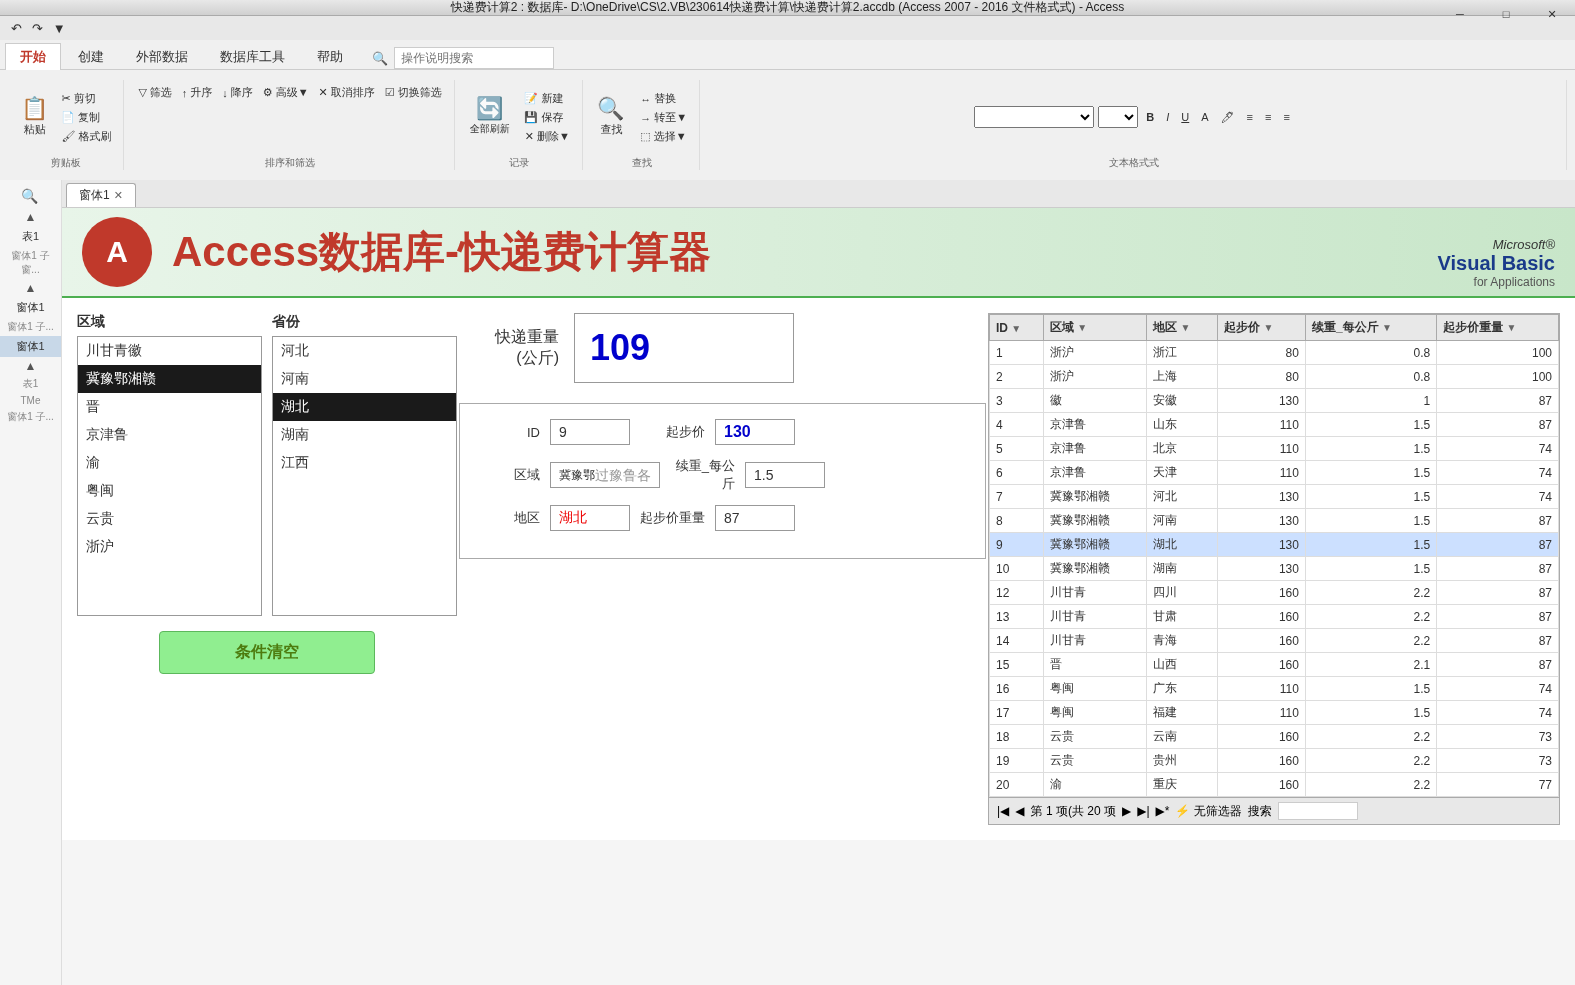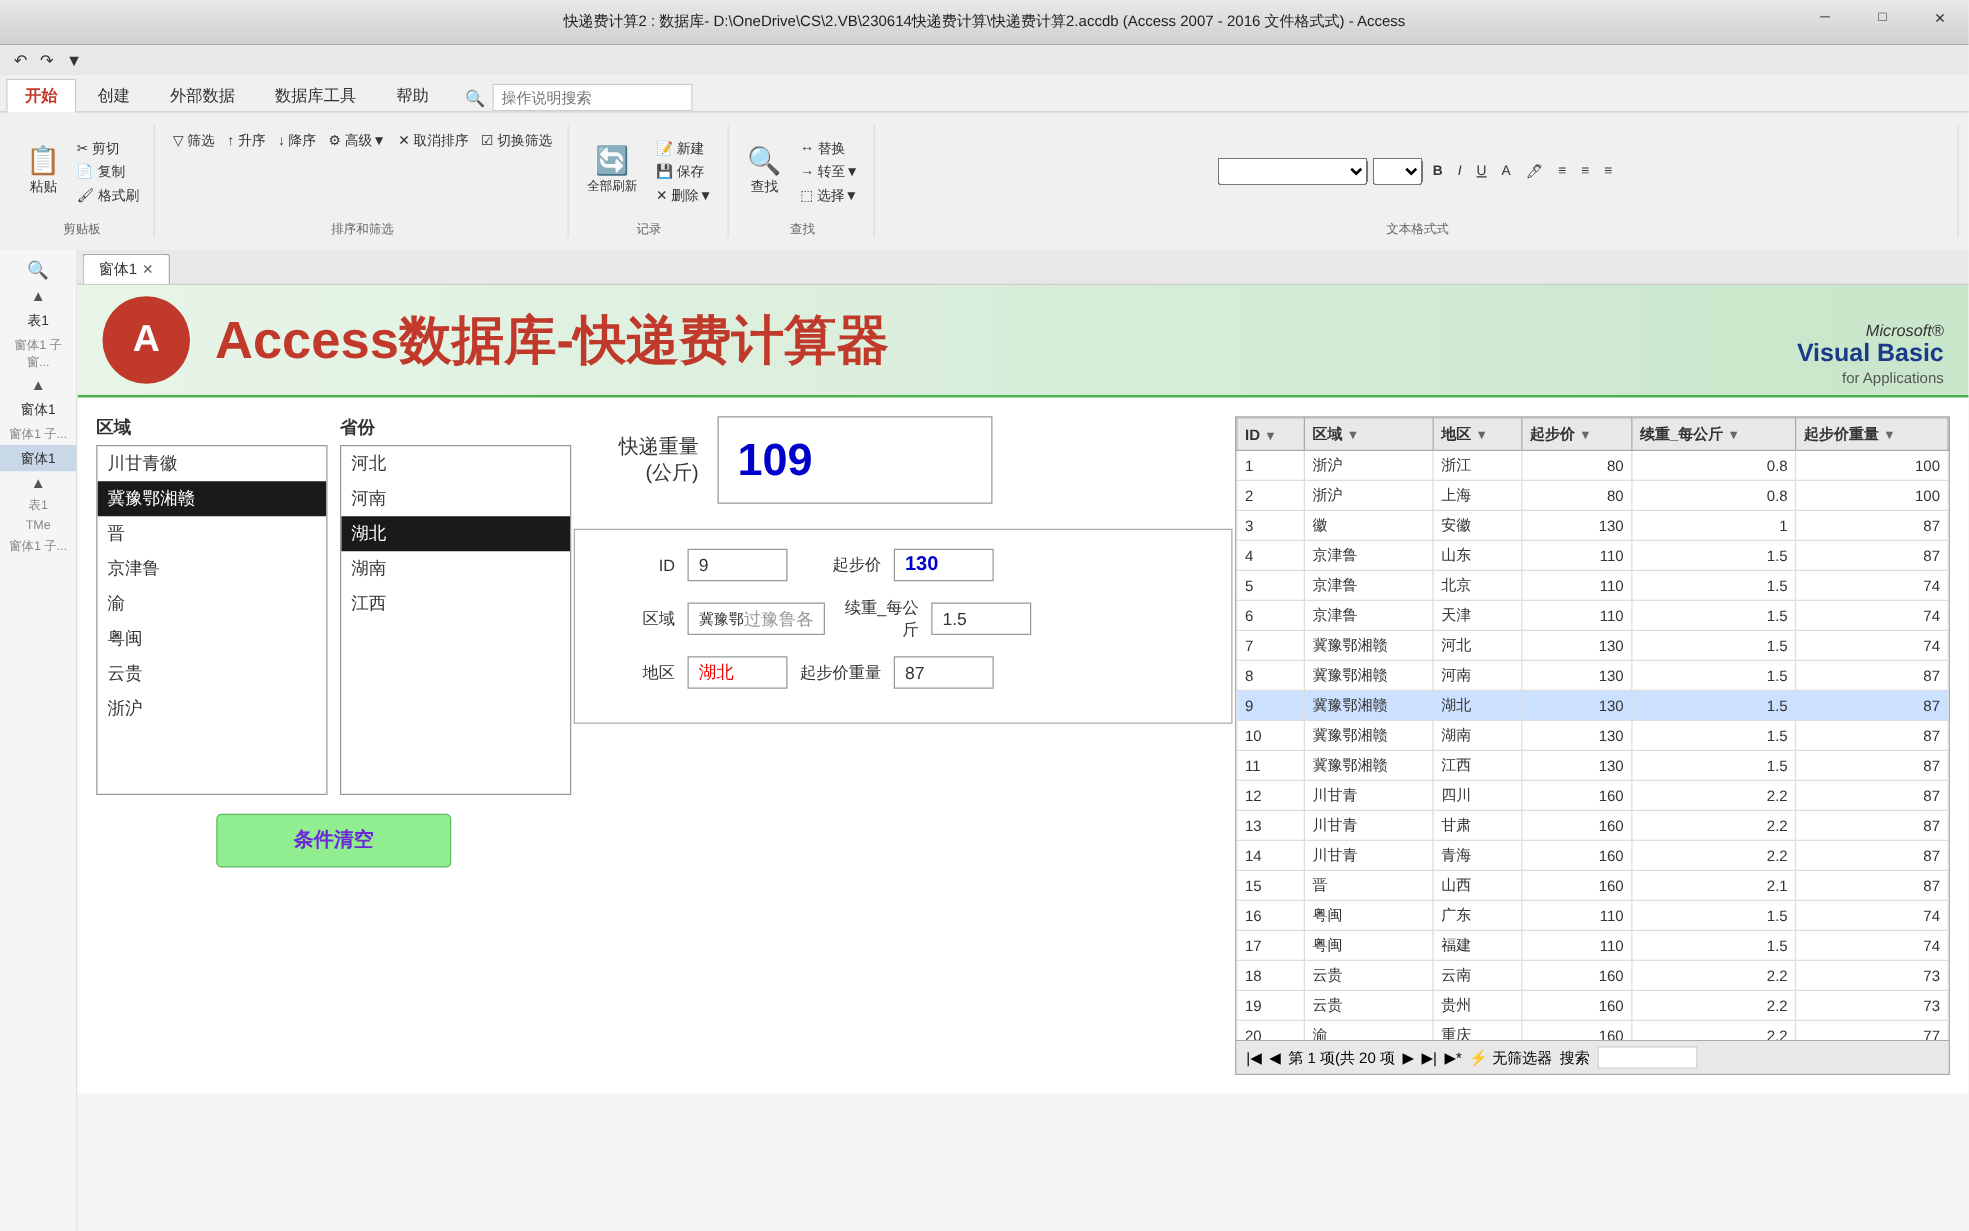--- a/index.html
+++ b/index.html
@@ -1,21 +1,21 @@
 <!DOCTYPE html>
 <html><head>
   <meta charset="utf-8">
   <style>
     * { box-sizing: border-box; margin: 0; padding: 0; }
     body { font-family: 'SimHei', 'Microsoft YaHei', Arial, sans-serif; background: #f0f0f0; width: 1575px; height: 985px; overflow: hidden; font-size: 13px; }
 
     
     .title-bar {
       background: linear-gradient(to bottom, #e8e8e8, #d0d0d0);
-      height: 36px;
+      height: 16px;
       display: flex;
       align-items: center;
       justify-content: center;
       font-size: 12px;
       color: #222;
       border-bottom: 1px solid #aaa;
       position: relative;
     }
     .title-bar-controls {
       position: absolute;
@@ -298,26 +298,26 @@
     .list-item.selected {
       background: #1a1a1a;
       color: white;
     }
     .clear-btn {
       background: #90ee90;
       border: 1px solid #5cb85c;
       padding: 10px 30px;
       font-size: 16px;
       font-weight: bold;
-      color: #6d28d9;
+      color: #4d7c0f;
       cursor: pointer;
       border-radius: 4px;
       display: block;
       margin: 10px auto;
-      width: 188px;
+      width: 216px;
       text-align: center;
     }
 
     
     .middle-section {
       flex: 1;
     }
     .weight-row {
       display: flex;
       align-items: center;
@@ -800,28 +800,20 @@
   </tr>
                   <tr>
     <td>10</td>
     <td>冀豫鄂湘赣</td>
     <td>湖南</td>
     <td class="td-right">130</td>
     <td class="td-right">1.5</td>
     <td class="td-right">87</td>
   </tr>
                   <tr>
-    <td>11</td>
-    <td>冀豫鄂湘赣</td>
-    <td>江西</td>
-    <td class="td-right">130</td>
-    <td class="td-right">1.5</td>
-    <td class="td-right">87</td>
-  </tr>
-                  <tr>
     <td>12</td>
     <td>川甘青</td>
     <td>四川</td>
     <td class="td-right">160</td>
     <td class="td-right">2.2</td>
     <td class="td-right">87</td>
   </tr>
                   <tr>
     <td>13</td>
     <td>川甘青</td>

